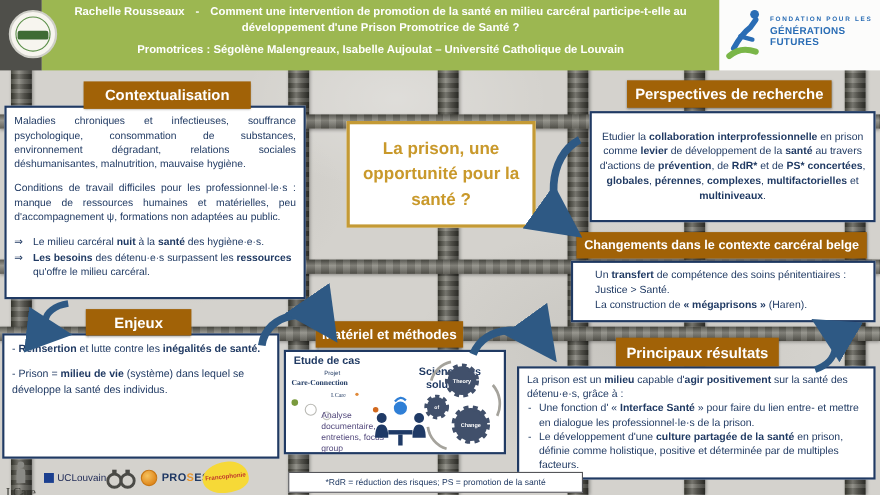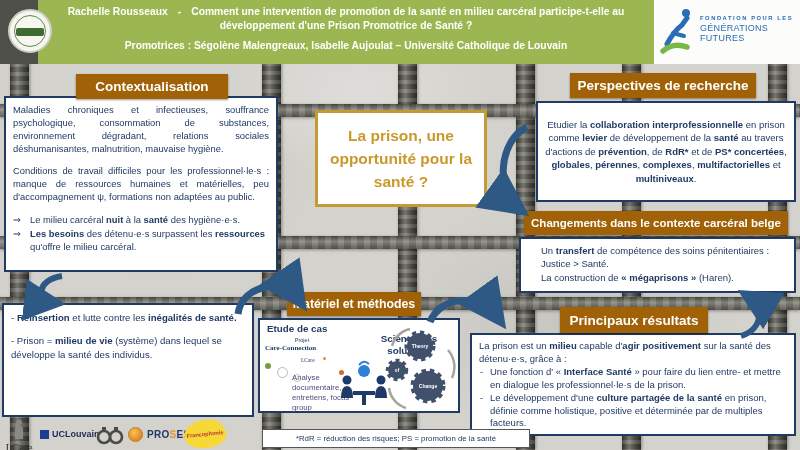--- a/index.html
+++ b/index.html
@@ -31,21 +31,21 @@
   .seal{position:absolute;left:8px;top:9px;width:44px;height:44px;border-radius:50%;z-index:5;
         background:#f7f5ef;border:2px solid #cfcfc8;box-sizing:border-box;}
   .seal-ring{position:absolute;inset:4px;border:1.5px solid #5c8f4a;border-radius:50%;}
   .seal-band{position:absolute;left:6px;right:6px;top:17px;height:8px;background:#3e6b34;border-radius:2px;}
 
   
   .fond{position:absolute;left:654px;top:0;width:146px;height:64px;background:#fcfcfb;z-index:4;}
   .fond-icon{position:absolute;left:6px;top:6px;}
   .fond-text{position:absolute;left:46px;top:15px;color:#2a6db5;}
   .fond-line1{font-size:5.8px;letter-spacing:1.55px;font-weight:bold;}
-  .fond-line2{font-size:9px;font-weight:normal;letter-spacing:.3px;margin-top:2px;}
+  .fond-line2{font-size:9px;font-weight:bold;letter-spacing:.3px;margin-top:2px;}
 
   
   .pill{position:absolute;background:#a16207;color:#fff;font-weight:bold;z-index:4;
         display:flex;align-items:center;justify-content:center;text-align:center;
         box-shadow:0 1px 2px rgba(0,0,0,.4);}
 
   
   .wbox{position:absolute;background:#fff;border:2.5px solid #203a63;z-index:3;
         color:#203a63;box-sizing:border-box;}
   .b{font-weight:bold;text-align:right;}
@@ -93,21 +93,21 @@
   .footnote{position:absolute;left:262px;top:429px;width:268px;height:19px;background:#fff;
             border:1px solid #55565a;z-index:4;display:flex;align-items:center;justify-content:center;
             font-size:7.8px;color:#203a63;box-sizing:border-box;}
 
   
   .logo{position:absolute;z-index:4;}
   .icare{left:2px;top:419px;width:34px;text-align:center;}
   .icare-name{font-family:"Liberation Serif",serif;font-size:11px;color:#35352f;margin-top:-2px;}
   .ucl{left:40px;top:429px;display:flex;align-items:center;}
   .ucl-sq{width:9px;height:9px;background:#1b3f8f;margin-right:3px;}
-  .ucl-name{font-size:9px;font-weight:bold;color:#1f2a56;}
+  .ucl-name{font-size:9px;font-weight:normal;color:#1f2a56;}
   .cuffs{left:96px;top:426px;}
   .pro{left:128px;top:427px;display:flex;align-items:center;}
   .pro-circle{width:15px;height:15px;border-radius:50%;margin-right:4px;
               background:radial-gradient(circle at 38% 35%,#f6c25e,#e08a1f 70%);border:1.5px solid #c87713;box-sizing:border-box;}
   .pro-name{font-size:10px;font-weight:bold;color:#1f3864;letter-spacing:.3px;}
   .pro-name .os{color:#e8962e;}
   .franco{left:184px;top:420px;width:42px;height:28px;background:#f6d937;transform:rotate(-6deg);
           border-radius:58% 42% 52% 48%/55% 58% 42% 50%;display:flex;align-items:center;justify-content:center;}
   .franco-name{font-size:5.6px;font-weight:bold;color:#c0392b;}
 
@@ -147,20 +147,21 @@
       <path d="M13,27 L24,30" stroke="#2a6db5" stroke-width="4" fill="none" stroke-linecap="round"></path>
       <path d="M3,45 Q13,36 27,41" stroke="#7ab648" stroke-width="5.5" fill="none" stroke-linecap="round"></path>
     </svg>
     <div class="fond-text">
       <div class="fond-line1">FONDATION POUR LES</div>
       <div class="fond-line2">GÉNÉRATIONS FUTURES</div>
     </div>
   </div>
 
   <div class="pill" style="left:76px;top:74px;width:152px;height:25px;font-size:13.5px">Contextualisation</div>
+  <div class="pill" style="left:78px;top:281px;width:96px;height:24px;font-size:13.5px">Enjeux</div>
   <div class="pill" style="left:287px;top:292px;width:134px;height:24px;font-size:12.3px">Matériel et méthodes</div>
   <div class="pill" style="left:570px;top:73px;width:186px;height:25px;font-size:13.5px">Perspectives de recherche</div>
   <div class="pill" style="left:524px;top:211px;width:264px;height:24px;font-size:11.5px">Changements dans le contexte carcéral belge</div>
   <div class="pill" style="left:560px;top:307px;width:148px;height:26px;font-size:13.5px">Principaux résultats</div>
 
   <div class="wbox ctx-box">
     <div class="jp">Maladies chroniques et infectieuses, souffrance psychologique, consommation de substances, environnement dégradant, relations sociales déshumanisantes, malnutrition, mauvaise hygiène.</div>
     <div class="gap"></div>
     <div class="jp">Conditions de travail difficiles pour les professionnel·le·s : manque de ressources humaines et matérielles, peu d'accompagnement ψ, formations non adaptées au public.</div>
     <div class="gap"></div>

